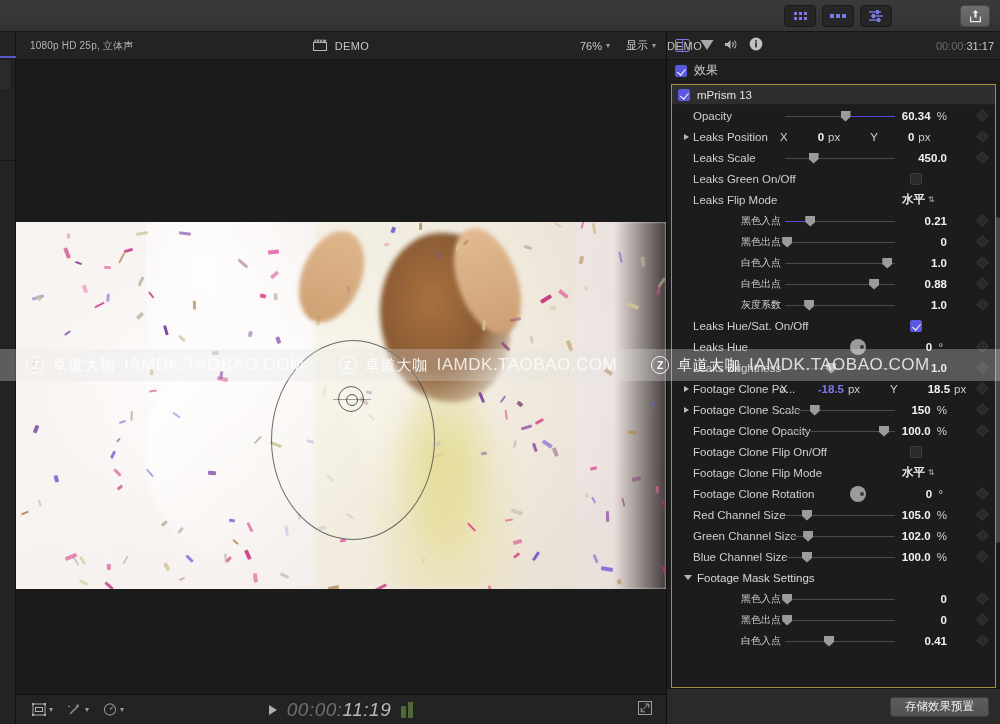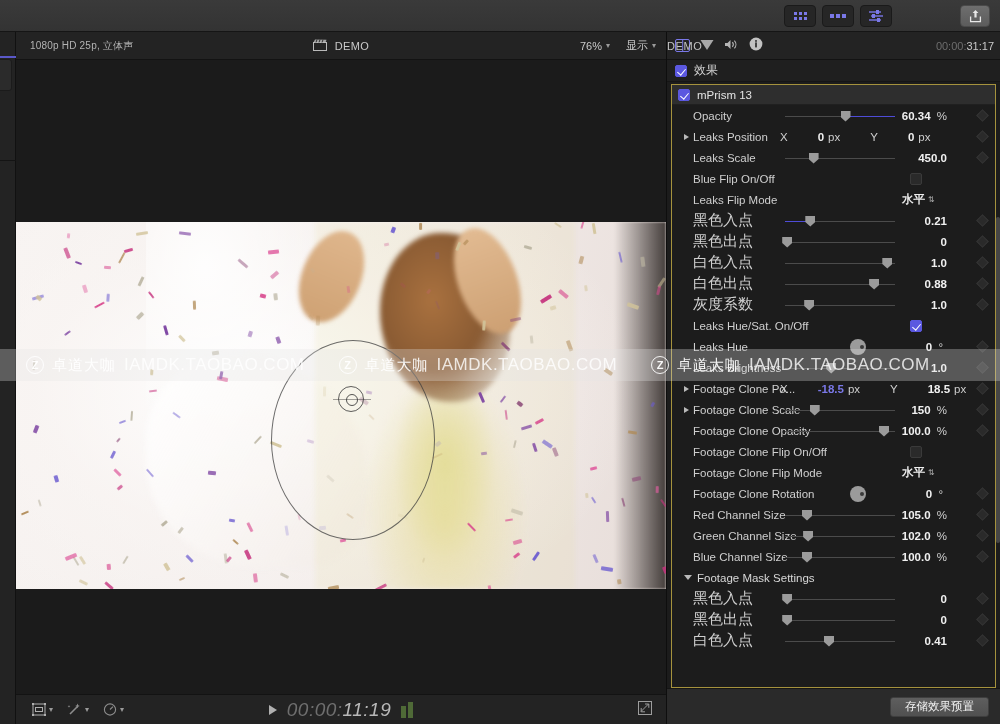--- a/index.html
+++ b/index.html
@@ -258,21 +258,21 @@
     border-top: 3.5px solid transparent; border-bottom: 3.5px solid transparent;
     margin-right: 4px; flex: none;
   }
   .disc.open {
     border-left: 4px solid transparent; border-right: 4px solid transparent;
     border-top: 5px solid #b9b9b9; border-bottom: 0;
     margin-right: 5px;
   }
   .rowname { font-size: 11.5px; color: #cfcfcf; white-space: nowrap; }
   .rowname.group { color: #d8d8d8; }
-  .rowname.cn { font-size: 15px; }
+  .rowname.cn { font-size: 10px; margin-left: 48px; }
 
   .slider {
     position: absolute; left: 113px; width: 110px; height: 12px;
   }
   .strack {
     position: absolute; left: 0; right: 0; top: 6px; height: 1.5px; background: #4b4b4b;
   }
   .sfill { position: absolute; top: 6px; height: 1.5px; background: #4e4cd8; }
   .shandle {
     position: absolute; top: 1px; width: 10px; height: 11px;
@@ -697,21 +697,21 @@
             <span class="rowname">Leaks Scale</span>
             <span class="slider">
               <span class="strack"></span>
               <span class="shandle" style="left: 26%;"></span>
             </span>
             <span class="val">450.0</span>
             <span class="kf"></span>
           </div>
           <div class="row">
             <span style="display: inline-block; width: 9px; flex: 0 0 auto;"></span>
-            <span class="rowname">Blue Flip On/Off</span>
+            <span class="rowname">Leaks Green On/Off</span>
             <span class="cb rowcb"></span>
           </div>
           <div class="row">
             <span style="display: inline-block; width: 9px; flex: 0 0 auto;"></span>
             <span class="rowname">Leaks Flip Mode</span>
             <span class="popmini">
               <span>水平</span>
               <span class="arrows">⇅</span>
             </span>
           </div>

